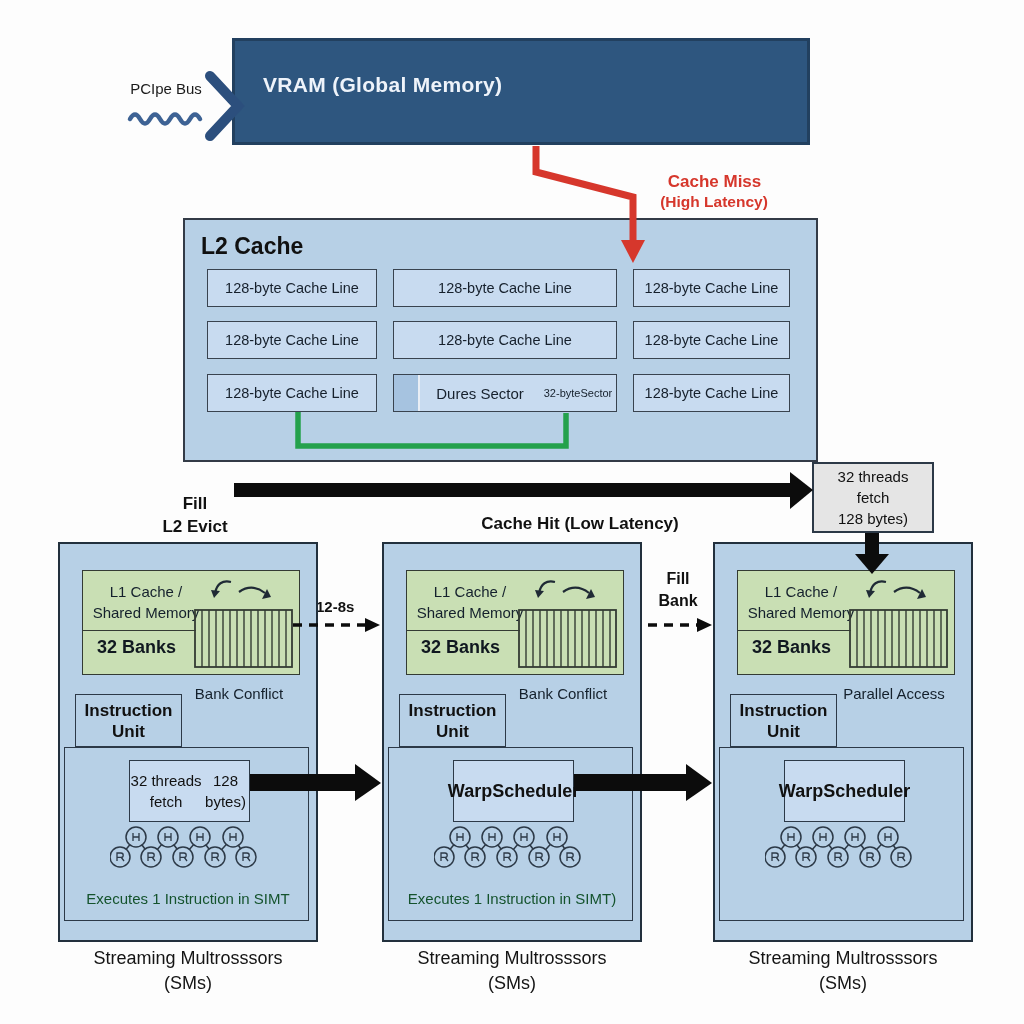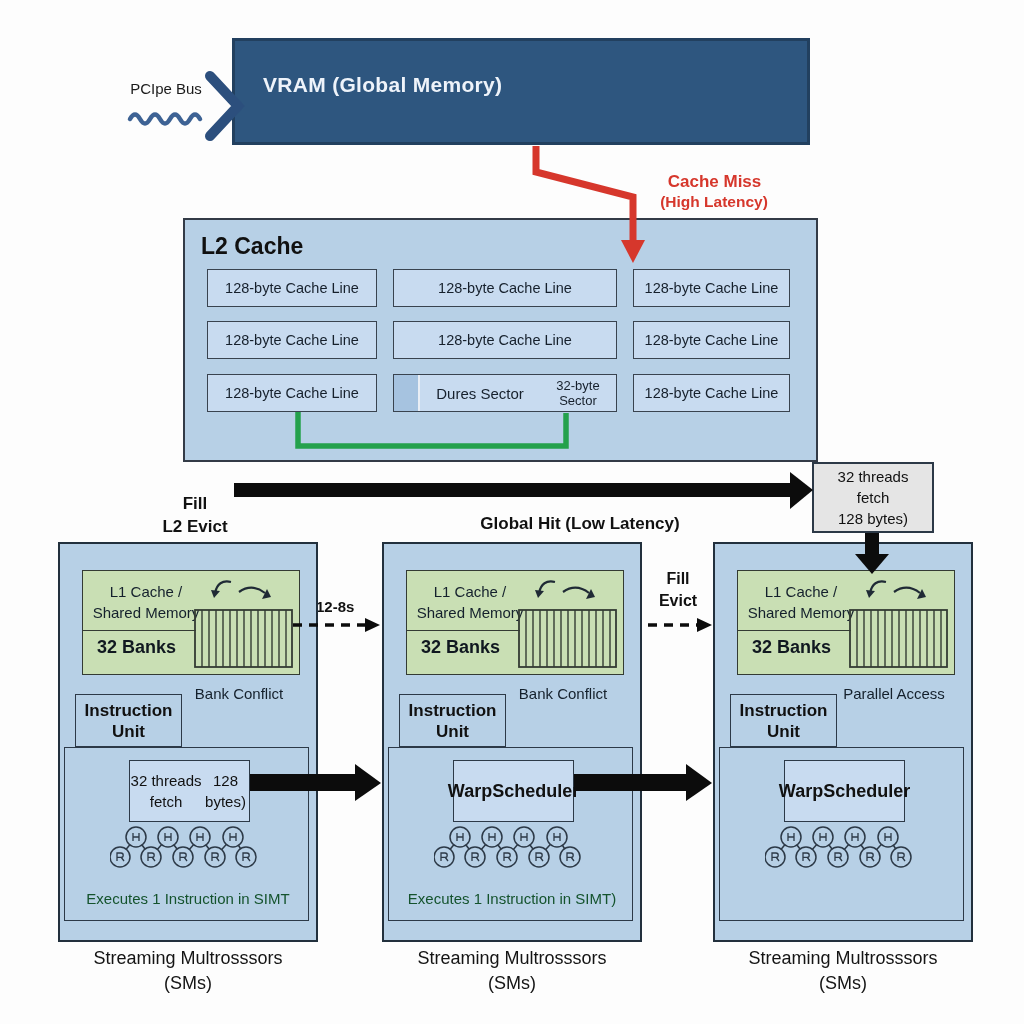--- a/index.html
+++ b/index.html
@@ -19,22 +19,22 @@
 
   
   #l2-box{left:183px;top:218px;width:635px;height:244px;background:#b7d0e6;border:2px solid #333b47;box-sizing:border-box;}
   #l2-title{position:absolute;left:16px;top:13px;font-size:23px;font-weight:bold;color:#101010;}
   .cline{position:absolute;height:38px;background:#c8dbf0;border:1.6px solid #39434f;box-sizing:border-box;font-size:14.5px;color:#16202c;}
   .c1{left:22px;width:170px;} .c2{left:208px;width:224px;} .c3{left:448px;width:157px;}
   .r1{top:49px;} .r2{top:101px;} .r3{top:154px;}
   #sector-box{display:flex;align-items:stretch;padding:0;}
   #sector-strip{width:24px;background:#a6c3e0;border-right:2px solid #e9eef5;}
   #sector-main{flex:1;display:flex;align-items:center;justify-content:center;font-size:15px;}
-  #sector-right{width:76px;display:flex;flex-direction:column;align-items:center;justify-content:center;
-                font-size:13px;line-height:15px;}
+  #sector-right{width:76px;display:flex;flex-direction:row;align-items:center;justify-content:center;
+                font-size:11px;line-height:15px;}
 
   
   #fill-l2{left:143px;top:492px;width:104px;text-align:center;font-size:17px;font-weight:600;line-height:23px;}
   #cache-hit{left:418px;top:514px;width:324px;text-align:center;font-size:17px;font-weight:600;}
   #fetch-box{left:812px;top:462px;width:122px;height:71px;background:#e5e5e5;border:2px solid #2c3947;
              box-sizing:border-box;font-size:15px;line-height:21px;flex-direction:column;}
   #rate-label{left:316px;top:598px;width:66px;text-align:left;font-size:15px;font-weight:600;}
   #fill-evict{left:644px;top:568px;width:68px;text-align:center;font-size:16px;font-weight:600;line-height:22px;}
 
   
@@ -95,32 +95,32 @@
         <span>Sector</span>
       </div>
     </div>
     <div class="cline ctr c3 r3">128-byte Cache Line</div>
   </div>
 
   <div class="abs" id="fill-l2">
     <div>Fill</div>
     <div>L2 Evict</div>
   </div>
-  <div class="abs" id="cache-hit">Global Hit (Low Latency)</div>
+  <div class="abs" id="cache-hit">Cache Hit (Low Latency)</div>
 
   <div class="abs ctr" id="fetch-box">
     <div>32 threads</div>
     <div>fetch</div>
     <div>128 bytes)</div>
   </div>
 
   <div class="abs" id="rate-label">12-8s</div>
   <div class="abs" id="fill-evict">
     <div>Fill</div>
-    <div>Evict</div>
+    <div>Bank</div>
   </div>
 
   <div class="sm" id="sm-0">
     <div class="greenbox">
       <div class="l1text">
         <div>L1 Cache /</div>
         <div>Shared Memory</div>
       </div>
       <div class="gb-div"></div>
       <div class="banks-label">32 Banks</div>

